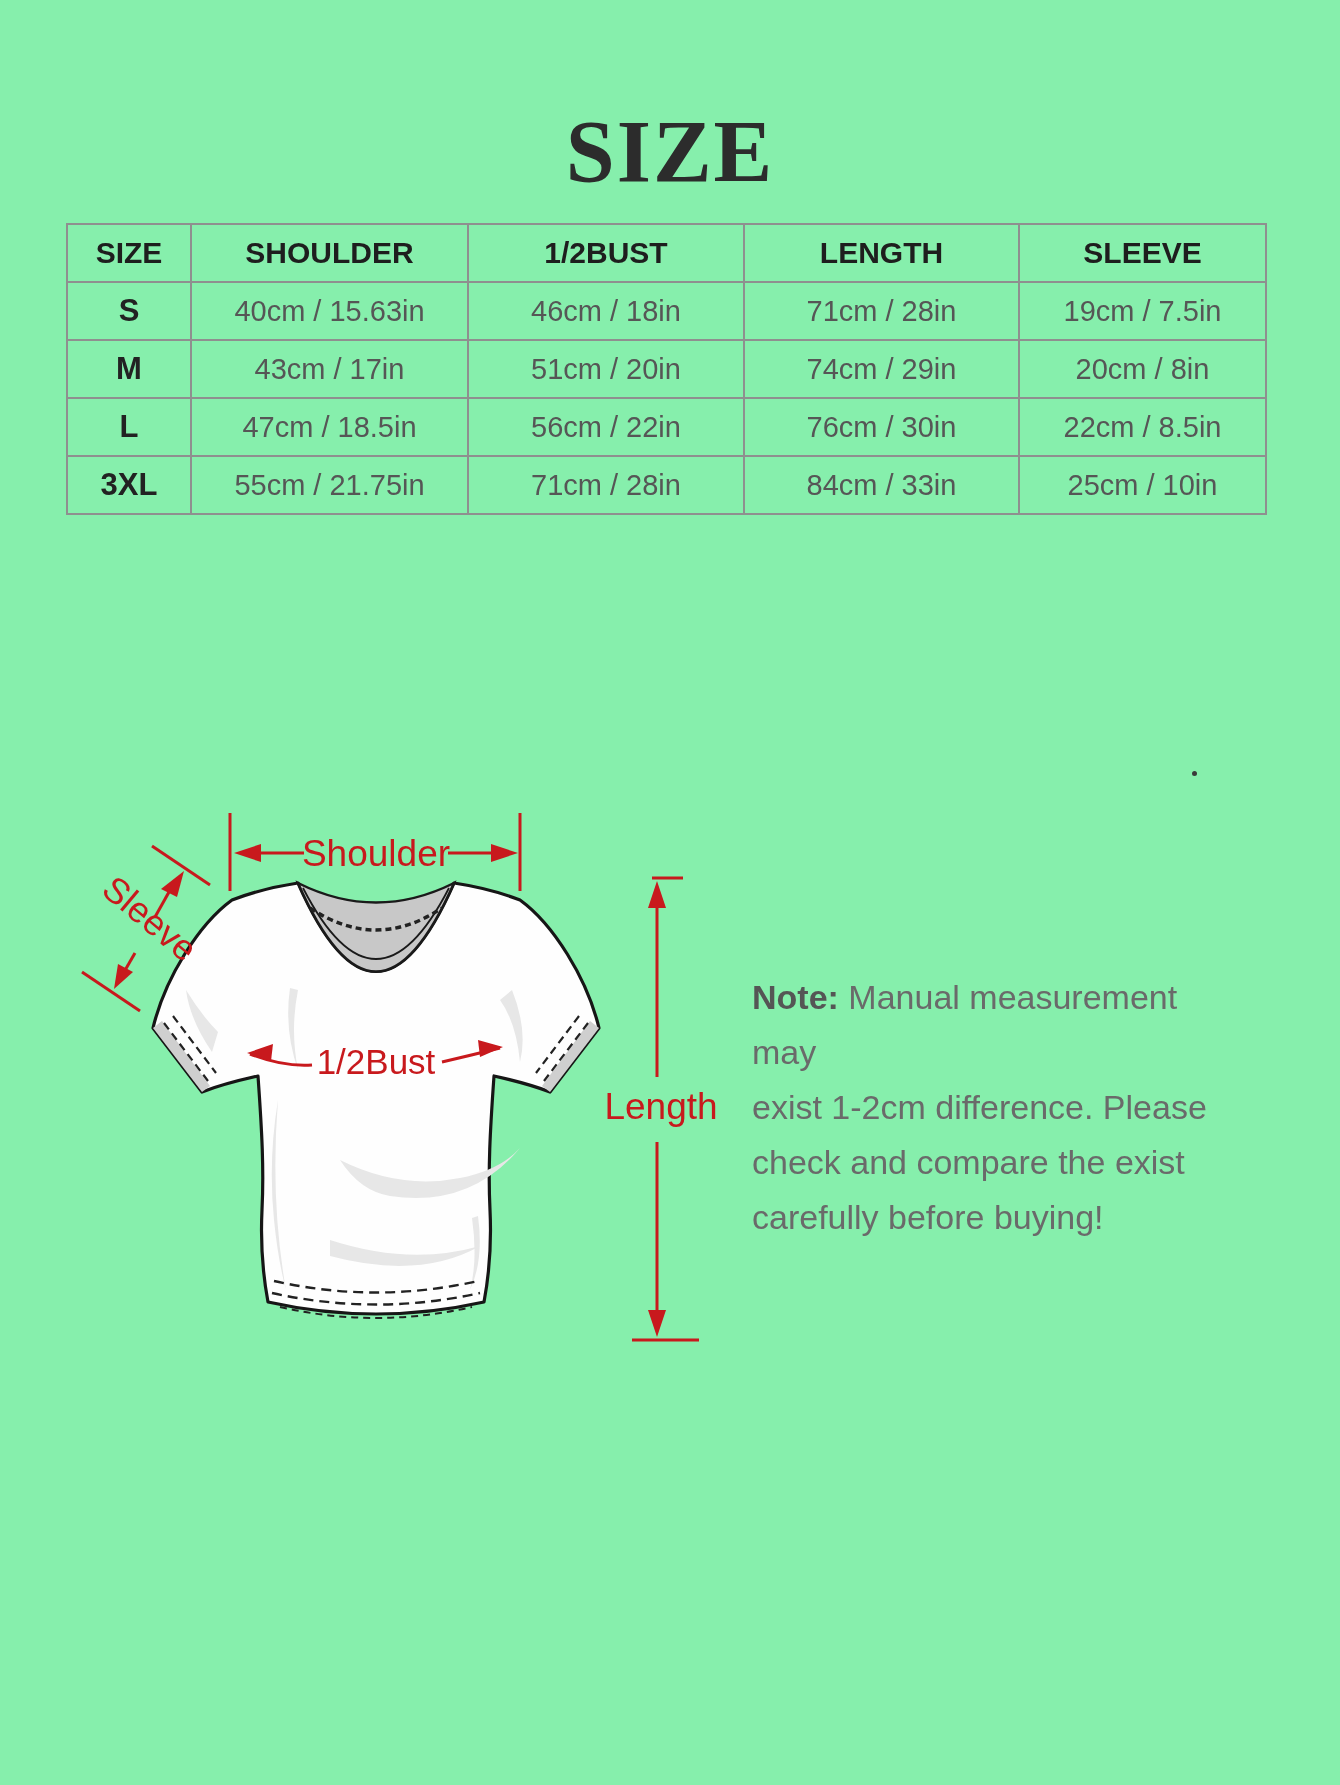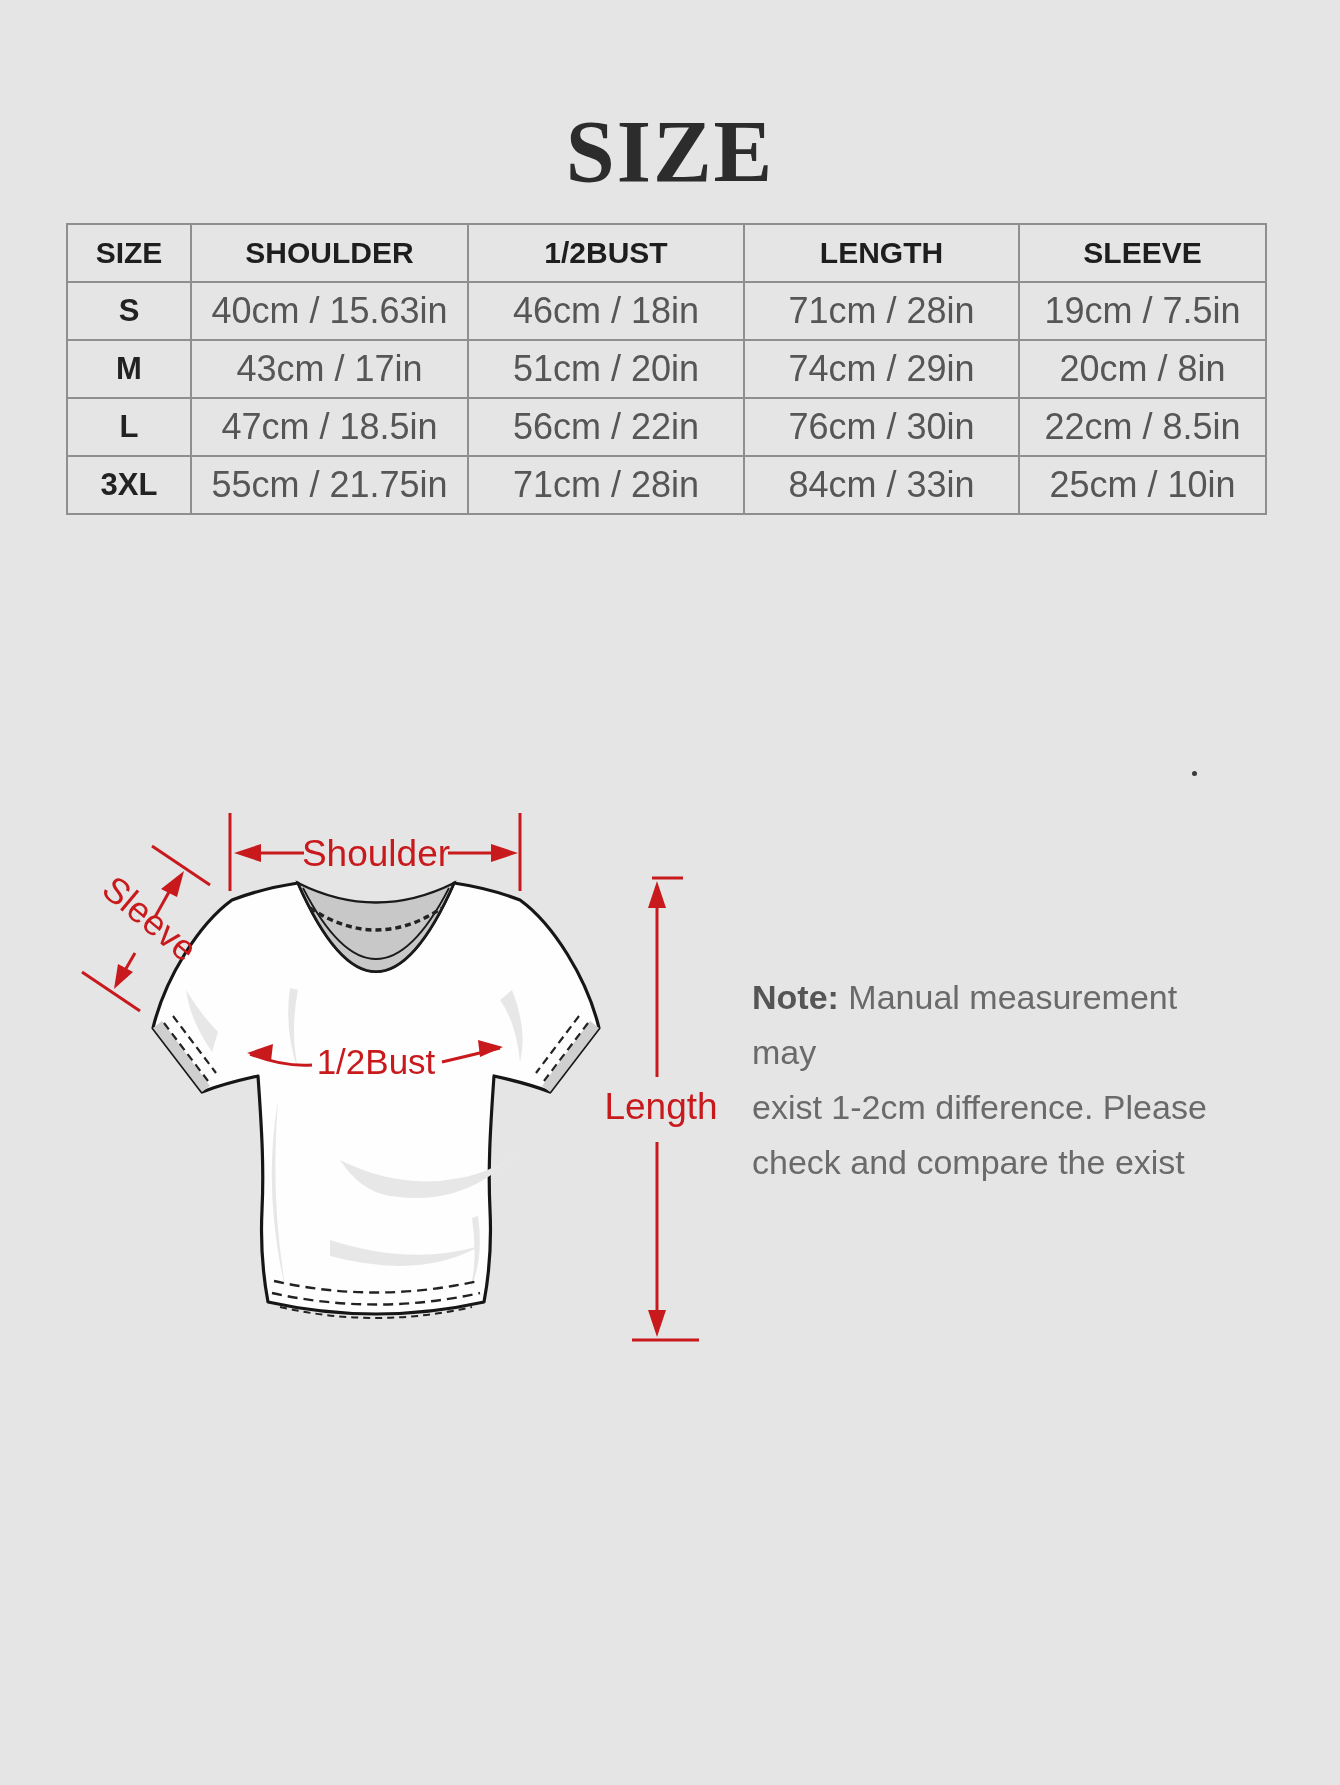--- a/index.html
+++ b/index.html
@@ -1,28 +1,28 @@
 <!DOCTYPE html>
 <html><head>
 <meta charset="utf-8">
 <style>
   html,body{margin:0;padding:0;background:#ffffff;}
-  .page{position:relative;width:1340px;height:1785px;background:#e5e5e5;
+  .page{position:relative;width:1340px;height:1785px;background:#86efac;
         font-family:"Liberation Sans",sans-serif;overflow:hidden;}
 
   .size-title{position:absolute;top:108px;left:0;width:100%;text-align:center;
       font-family:"Liberation Serif",serif;font-weight:bold;font-size:88px;
       color:#2c2c2c;letter-spacing:2px;line-height:1;}
 
   table.size-table{position:absolute;left:66px;top:223px;width:1199px;
       border-collapse:collapse;table-layout:fixed;}
   .size-table th,.size-table td{border:2px solid #8f8f8f;text-align:center;
       vertical-align:middle;padding:0;}
   .size-table th{font-size:30px;font-weight:bold;color:#1e1e1e;height:56px;}
-  .size-table td{font-size:36px;color:#565656;height:56px;}
+  .size-table td{font-size:29px;color:#565656;height:56px;}
   .size-table td.size-col{font-weight:bold;color:#222222;font-size:31px;}
   .size-table col.c0{width:124px}.size-table col.c1{width:277px}
   .size-table col.c2{width:276px}.size-table col.c3{width:275px}
   .size-table col.c4{width:247px}
 
   .diagram{position:absolute;left:40px;top:740px;width:700px;height:660px;}
   .diagram text{font-family:"Liberation Sans",sans-serif;fill:#c8191d;}
 
   .note{position:absolute;left:752px;top:970px;width:490px;
       font-size:34px;line-height:55px;color:#6a6a6a;}
@@ -170,16 +170,17 @@
         <path d="M592,600 H659" fill="none" stroke-width="3"></path>
         <text x="621" y="379" text-anchor="middle" font-size="37" stroke="none">Length</text>
       </g>
     </g>
   </svg>
 
   <div class="note">
     <div><b>Note:</b> <span>Manual measurement may</span></div>
     <div>exist 1-2cm difference. Please</div>
     <div>check and compare the exist</div>
+    <div>carefully before buying!</div>
   </div>
 
   <div class="stray-dot"></div>
 </div>
 
 </body></html>

